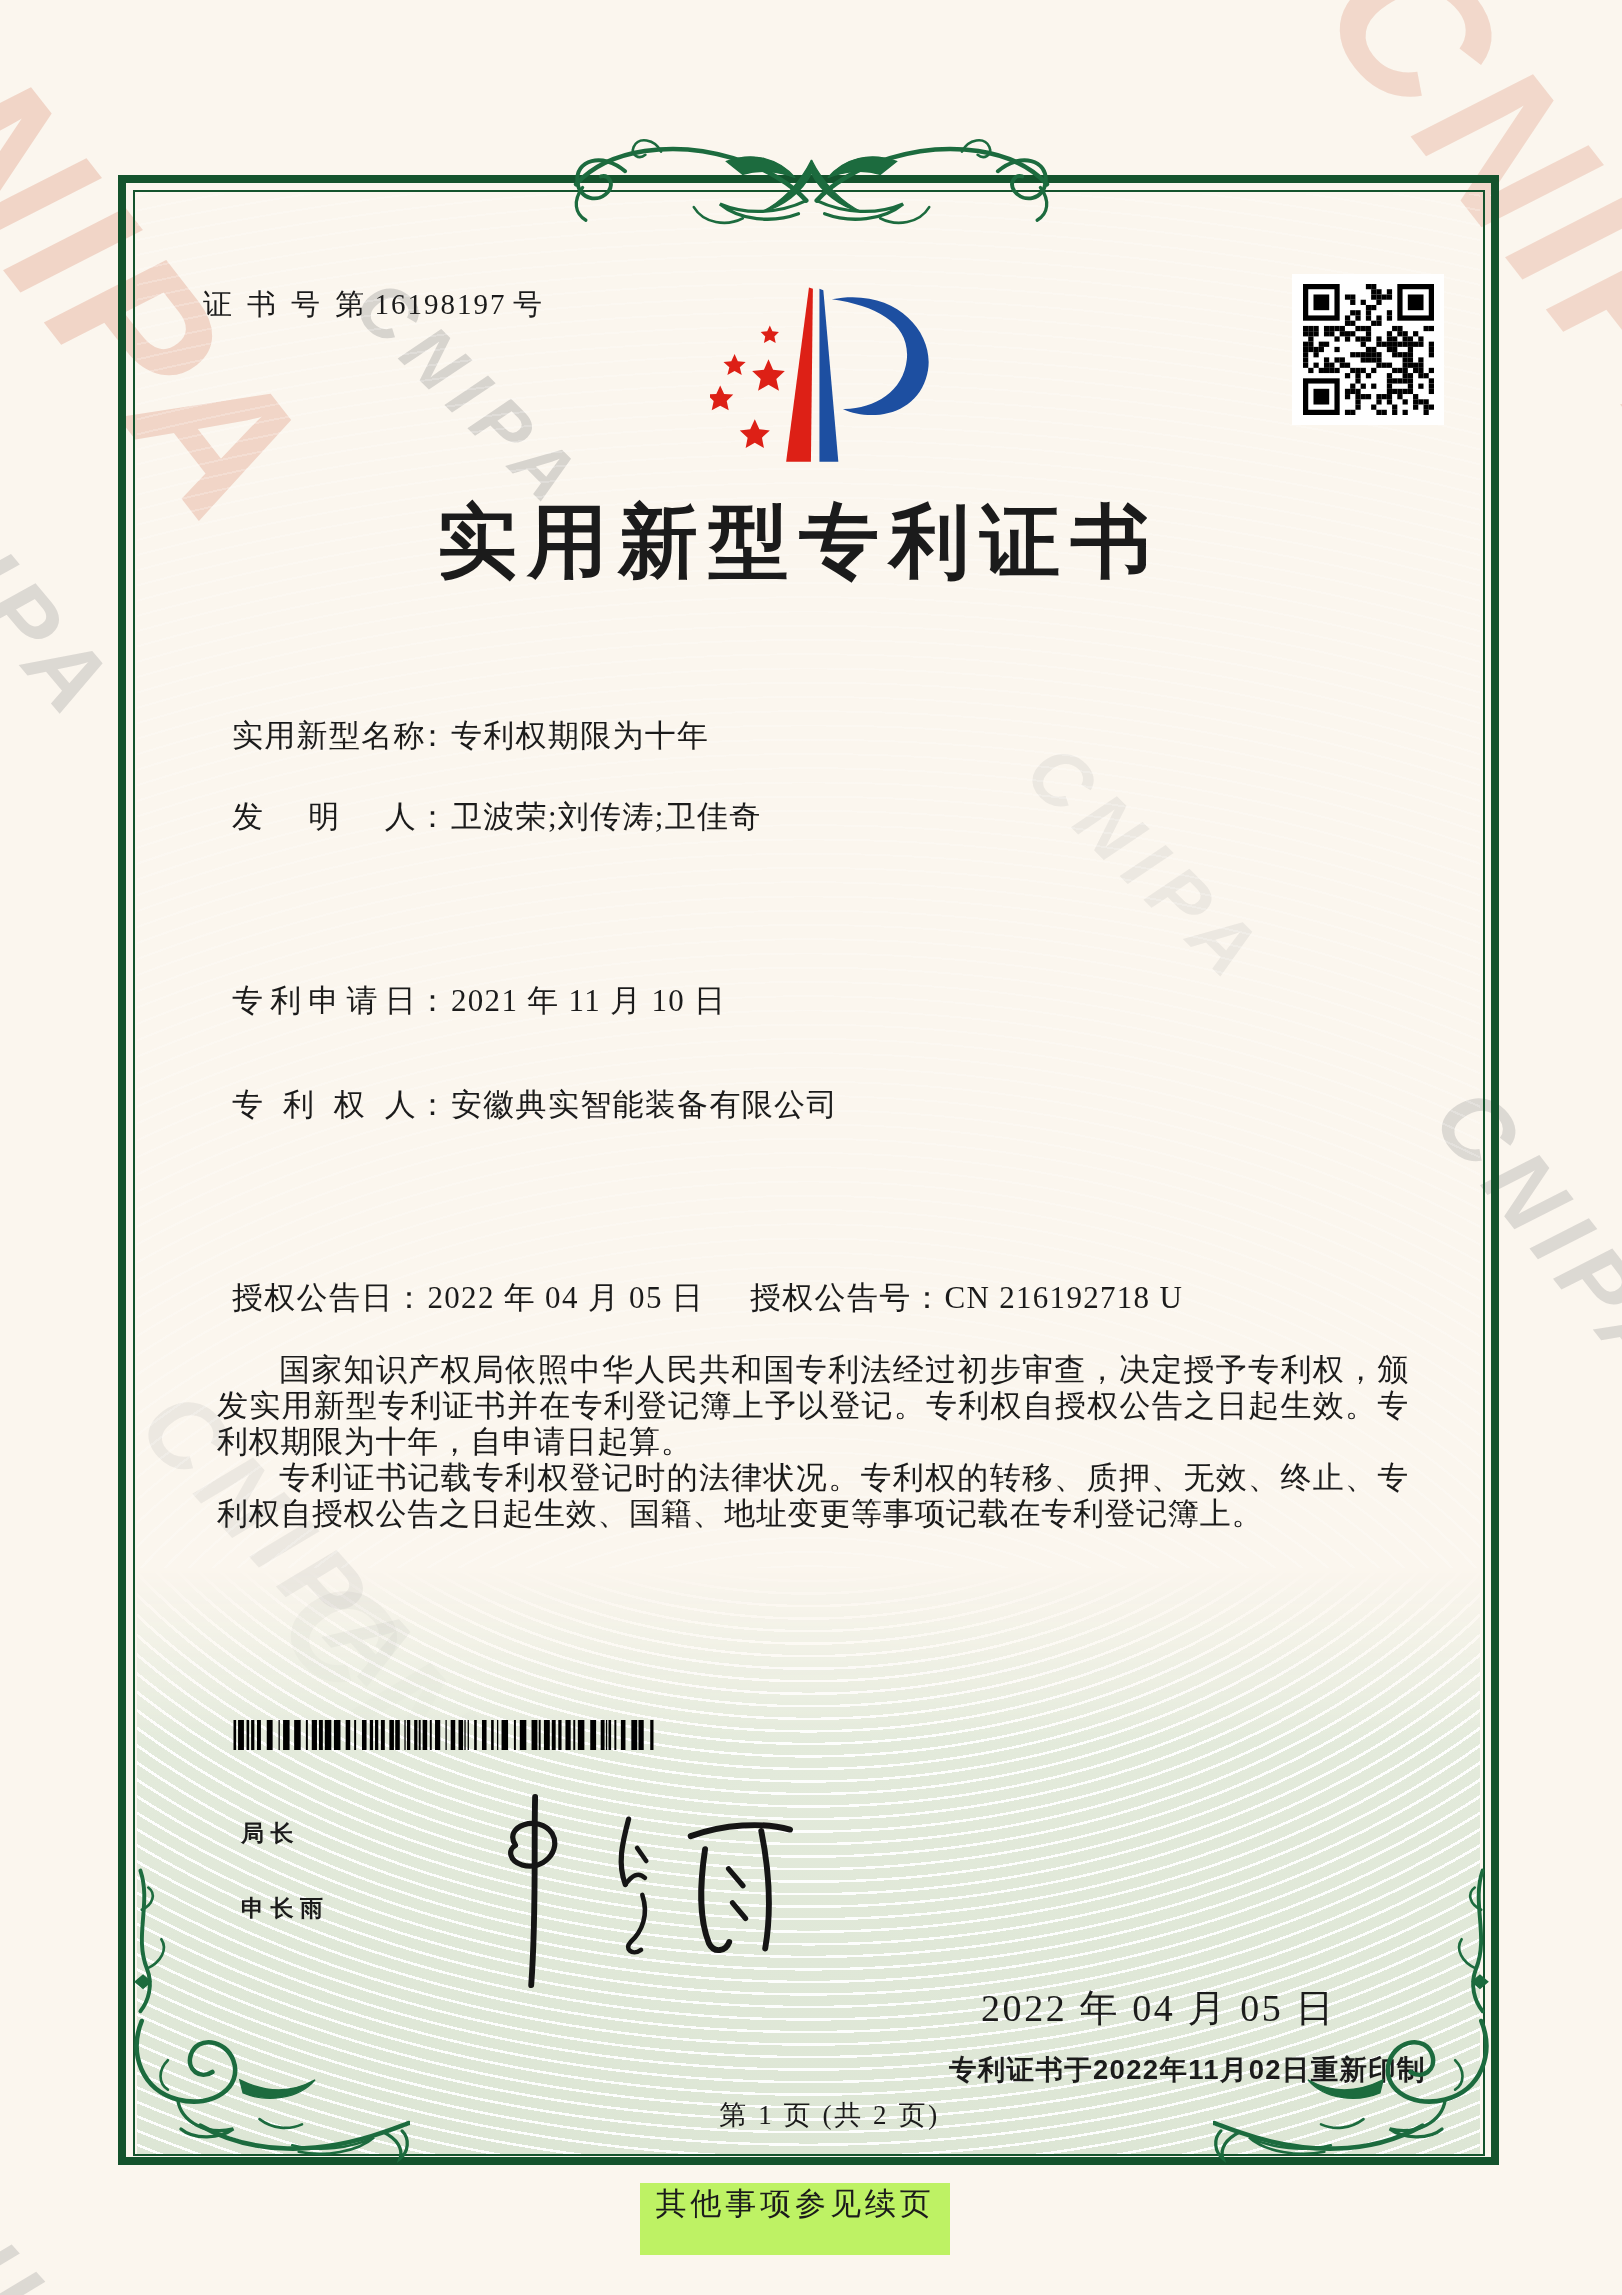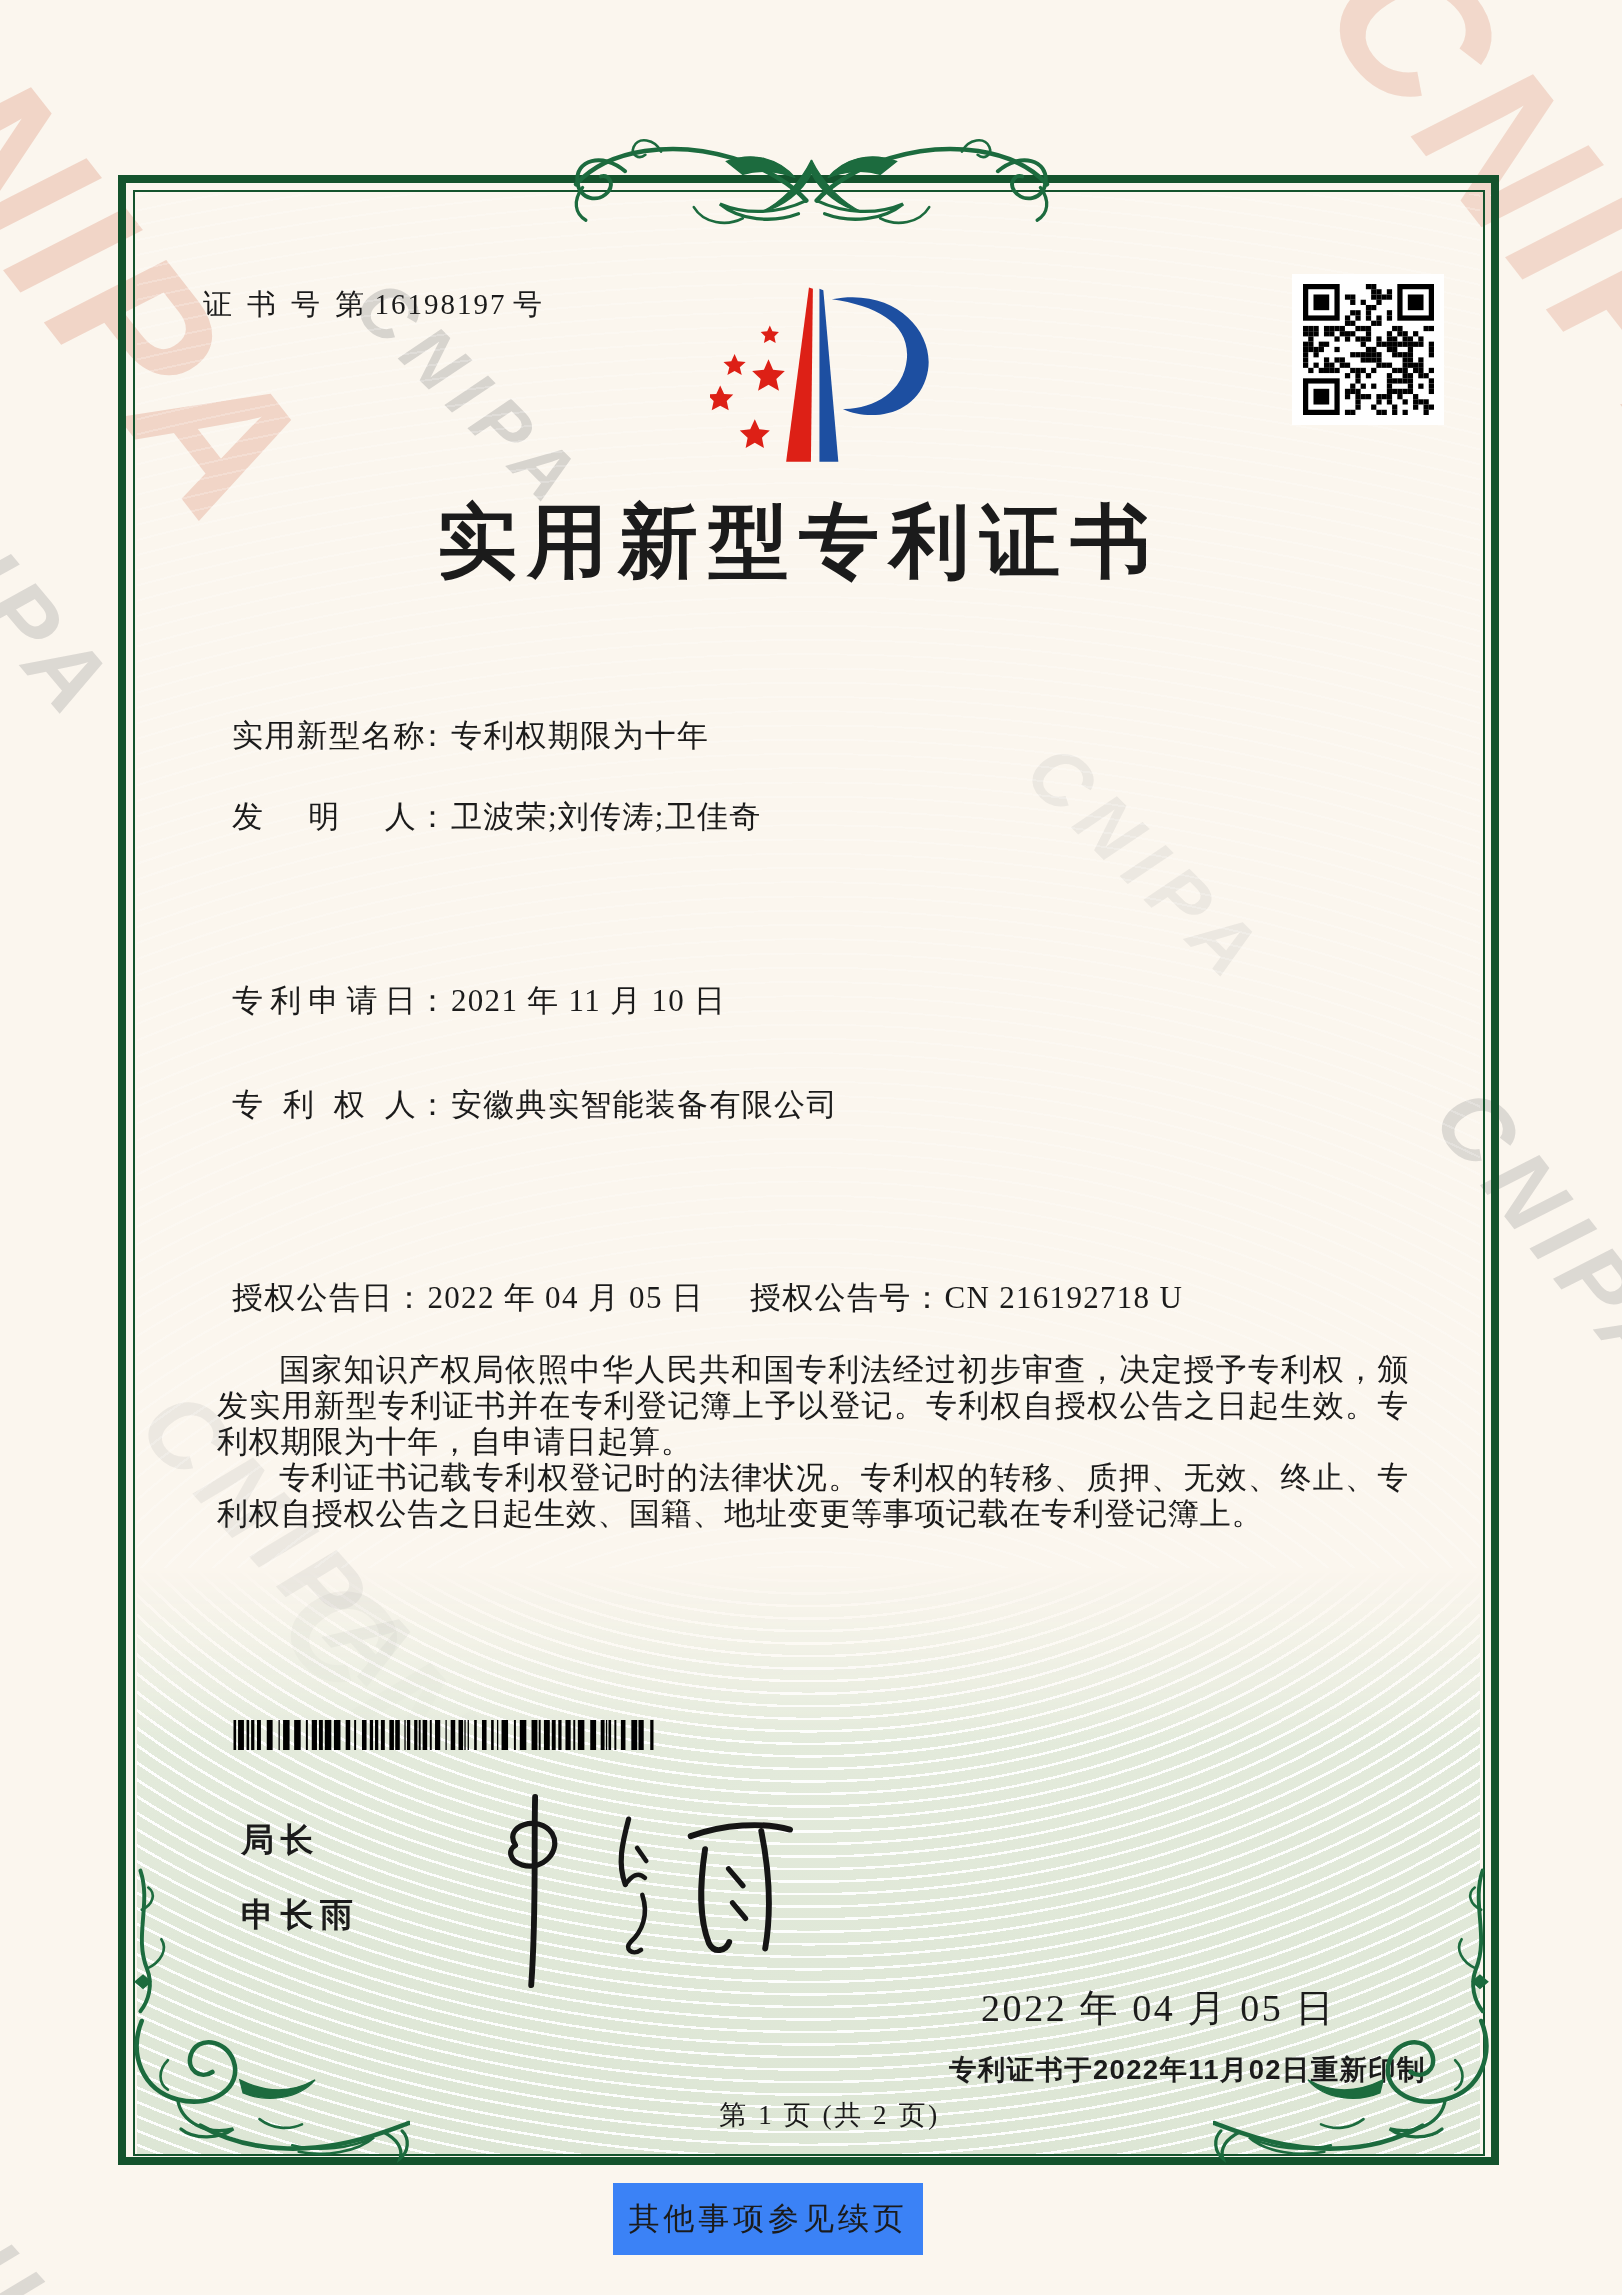--- a/index.html
+++ b/index.html
@@ -48,31 +48,31 @@
   .grant-right{position:absolute;left:518px;top:0;white-space:nowrap;}
   .grant-right .fcolon{width:33px;}
   
   .bodytext{left:217px;top:1352px;width:1192px;z-index:2;font-size:31px;line-height:36px;
     text-align:justify;letter-spacing:0.7px;}
   .bodytext p{margin:0;text-indent:2em;}
   
   .barcode{left:233px;top:1720px;z-index:2;}
   
   .signer{left:241px;top:1818px;z-index:2;font-family:"Liberation Sans","DejaVu Sans",sans-serif;
-    font-weight:bold;font-size:33px;letter-spacing:6.5px;}
+    font-weight:bold;font-size:23px;letter-spacing:6.5px;}
   .signer .name{position:absolute;left:0;top:75px;white-space:nowrap;}
   .signature{left:475px;top:1785px;z-index:2;}
   
   .datestack{left:949px;top:1983px;width:419px;z-index:2;text-align:center;}
   .grant-date-big{font-size:38px;letter-spacing:2.6px;white-space:nowrap;}
   .reprint{margin-top:18.3px;font-family:"Liberation Sans","DejaVu Sans",sans-serif;
     font-weight:bold;font-size:27.5px;letter-spacing:1.3px;white-space:nowrap;}
   .pageline{left:118px;top:2097px;width:1335px;text-align:center;z-index:2;font-size:27px;letter-spacing:2.6px;margin-left:44px;}
-  .footer-box{left:613px;top:2183px;width:310px;height:72px;background:#3b82f6;z-index:2;
-    display:flex;align-items:center;justify-content:center;}
+  .footer-box{left:640px;top:2183px;width:310px;height:72px;background:#bef264;z-index:2;
+    display:flex;justify-content:center;}
   .footer-box span{font-size:31px;letter-spacing:3.9px;white-space:nowrap;}
   .orn{z-index:4;pointer-events:none;}
 </style>
 </head>
 <body>
 
 <div class="page">
 
   <div class="wm" style="left:-46px;top:-85px;font-size:196px;color:rgba(231,180,160,.5);transform:rotate(52deg);">CNIPA</div>
   <div class="wm" style="left:1456px;top:-98px;font-size:196px;color:rgba(231,180,160,.45);transform:rotate(52deg);">CNIPA</div>

